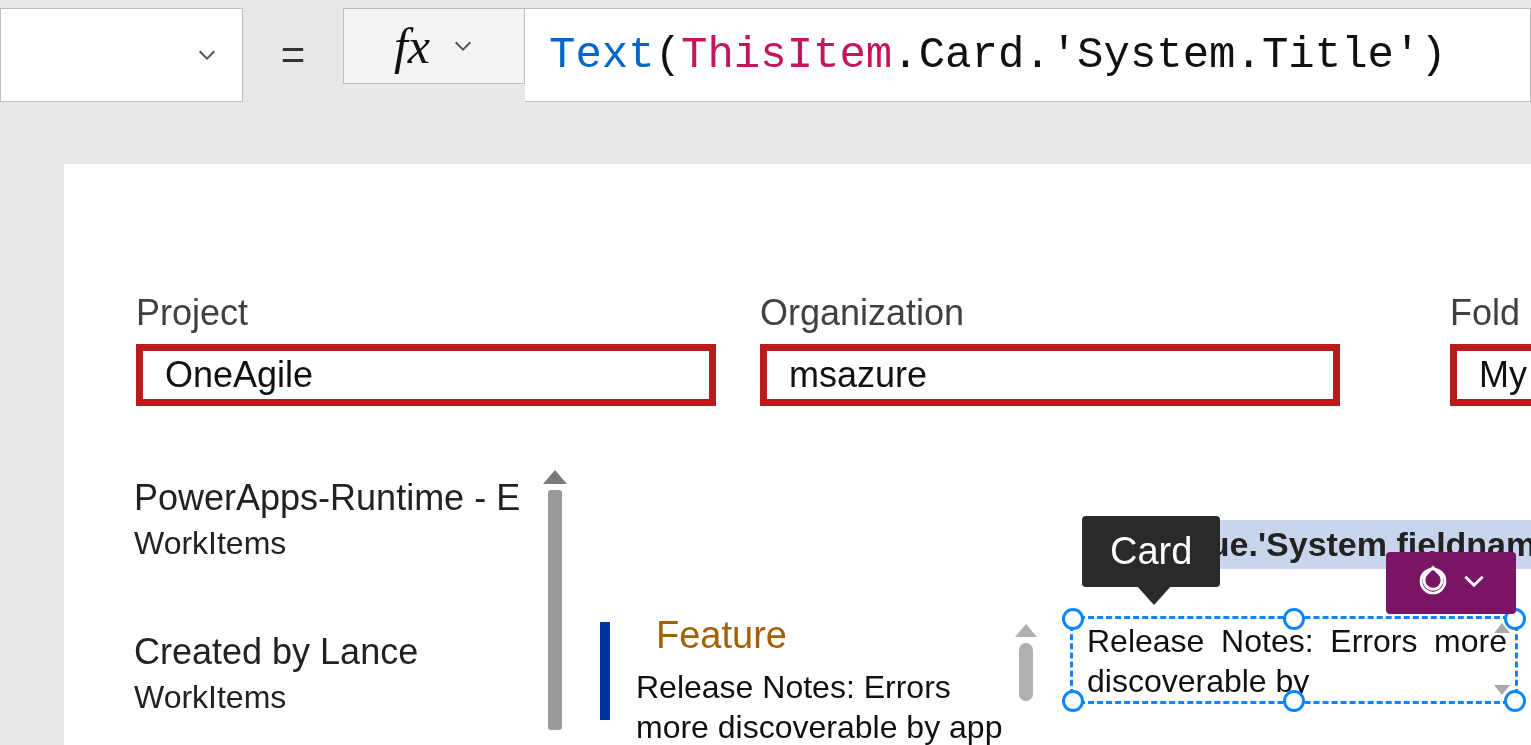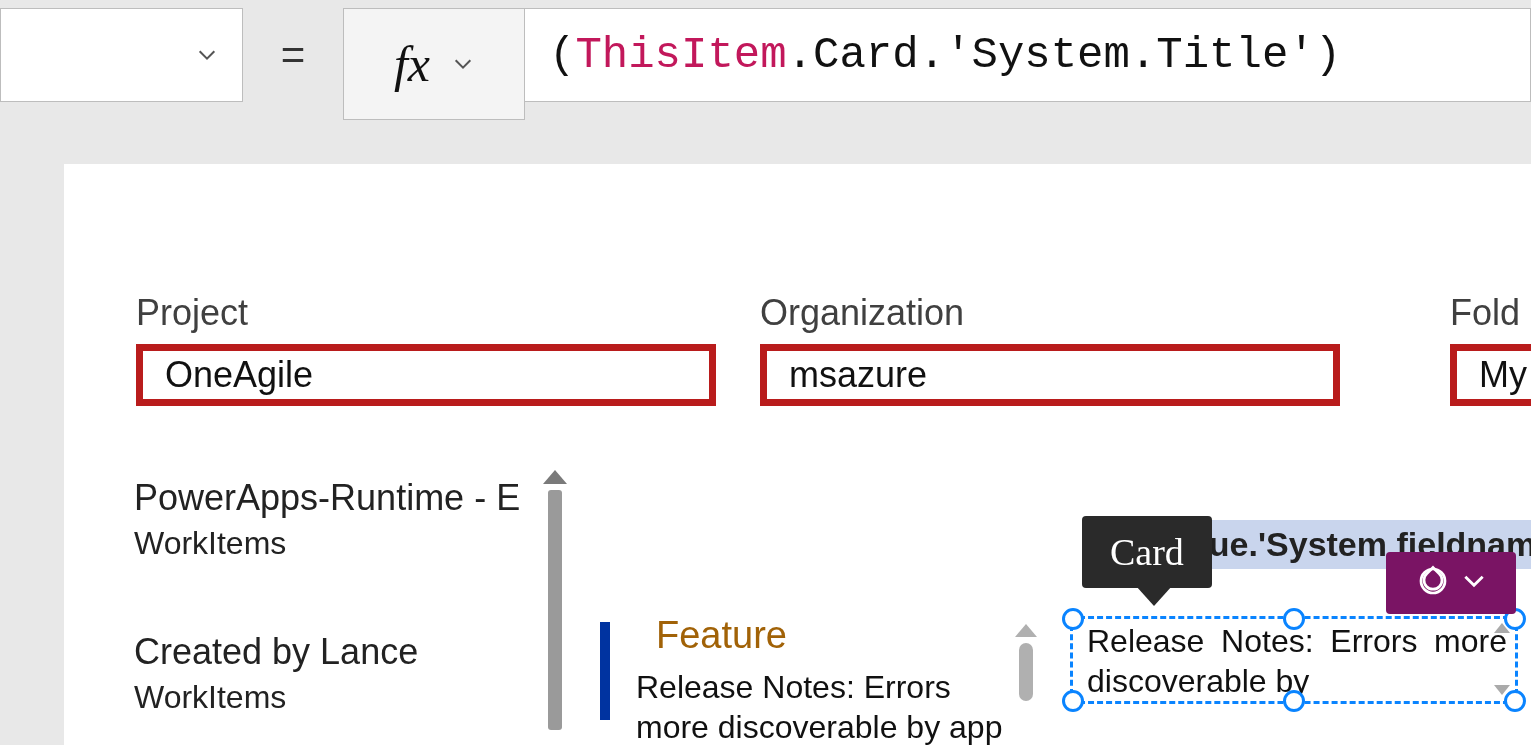--- a/index.html
+++ b/index.html
@@ -38,21 +38,21 @@
   display: flex;
   align-items: center;
   justify-content: center;
   font-size: 42px;
   color: #333;
   margin-top: 8px;
   height: 94px;
 }
 .fx-cell {
   width: 182px;
-  height: 112px;
+  height: 76px;
   background: #f4f4f4;
   border: 1px solid #bdbdbd;
   margin-top: 8px;
   display: flex;
   align-items: center;
   justify-content: center;
   gap: 22px;
 }
 .fx-glyph {
   font-family: "Times New Roman", serif;
@@ -203,21 +203,20 @@
 }
 .tooltip {
   position: absolute;
   left: 14px; top: -4px;
   background: #2a2a2a;
   color: #fff;
   font-size: 38px;
   padding: 14px 28px;
   border-radius: 4px;
   z-index: 5;
-  font-family: Liberation Serif, serif;
 }
 .tooltip::after {
   content: "";
   position: absolute;
   left: 54px;
   bottom: -18px;
   width: 0; height: 0;
   border-left: 18px solid transparent;
   border-right: 18px solid transparent;
   border-top: 20px solid #2a2a2a;
@@ -295,21 +294,21 @@
   <div class="equals">=</div>
   <div class="fx-cell">
     <span class="fx-glyph">fx</span>
     <span class="chevron">
       <svg viewBox="0 0 24 24">
           <path d="M4 8 L12 16 L20 8" fill="none" stroke="#555" stroke-width="2.2"></path>
         </svg>
     </span>
   </div>
   <div class="formula-input">
-    <span class="tok-plain">(</span><span class="tok-this">ThisItem</span><span class="tok-plain">.Card.'System.Title')</span>
+    <span class="tok-fn">Text</span><span class="tok-plain">(</span><span class="tok-this">ThisItem</span><span class="tok-plain">.Card.'System.Title')</span>
   </div>
 </div>
 
 <div class="canvas-outer"></div>
 
 <div class="canvas">
 
   <div id="grp-project" class="field-group">
     <span class="field-label">Project</span>
     <div class="text-input">OneAgile</div>

